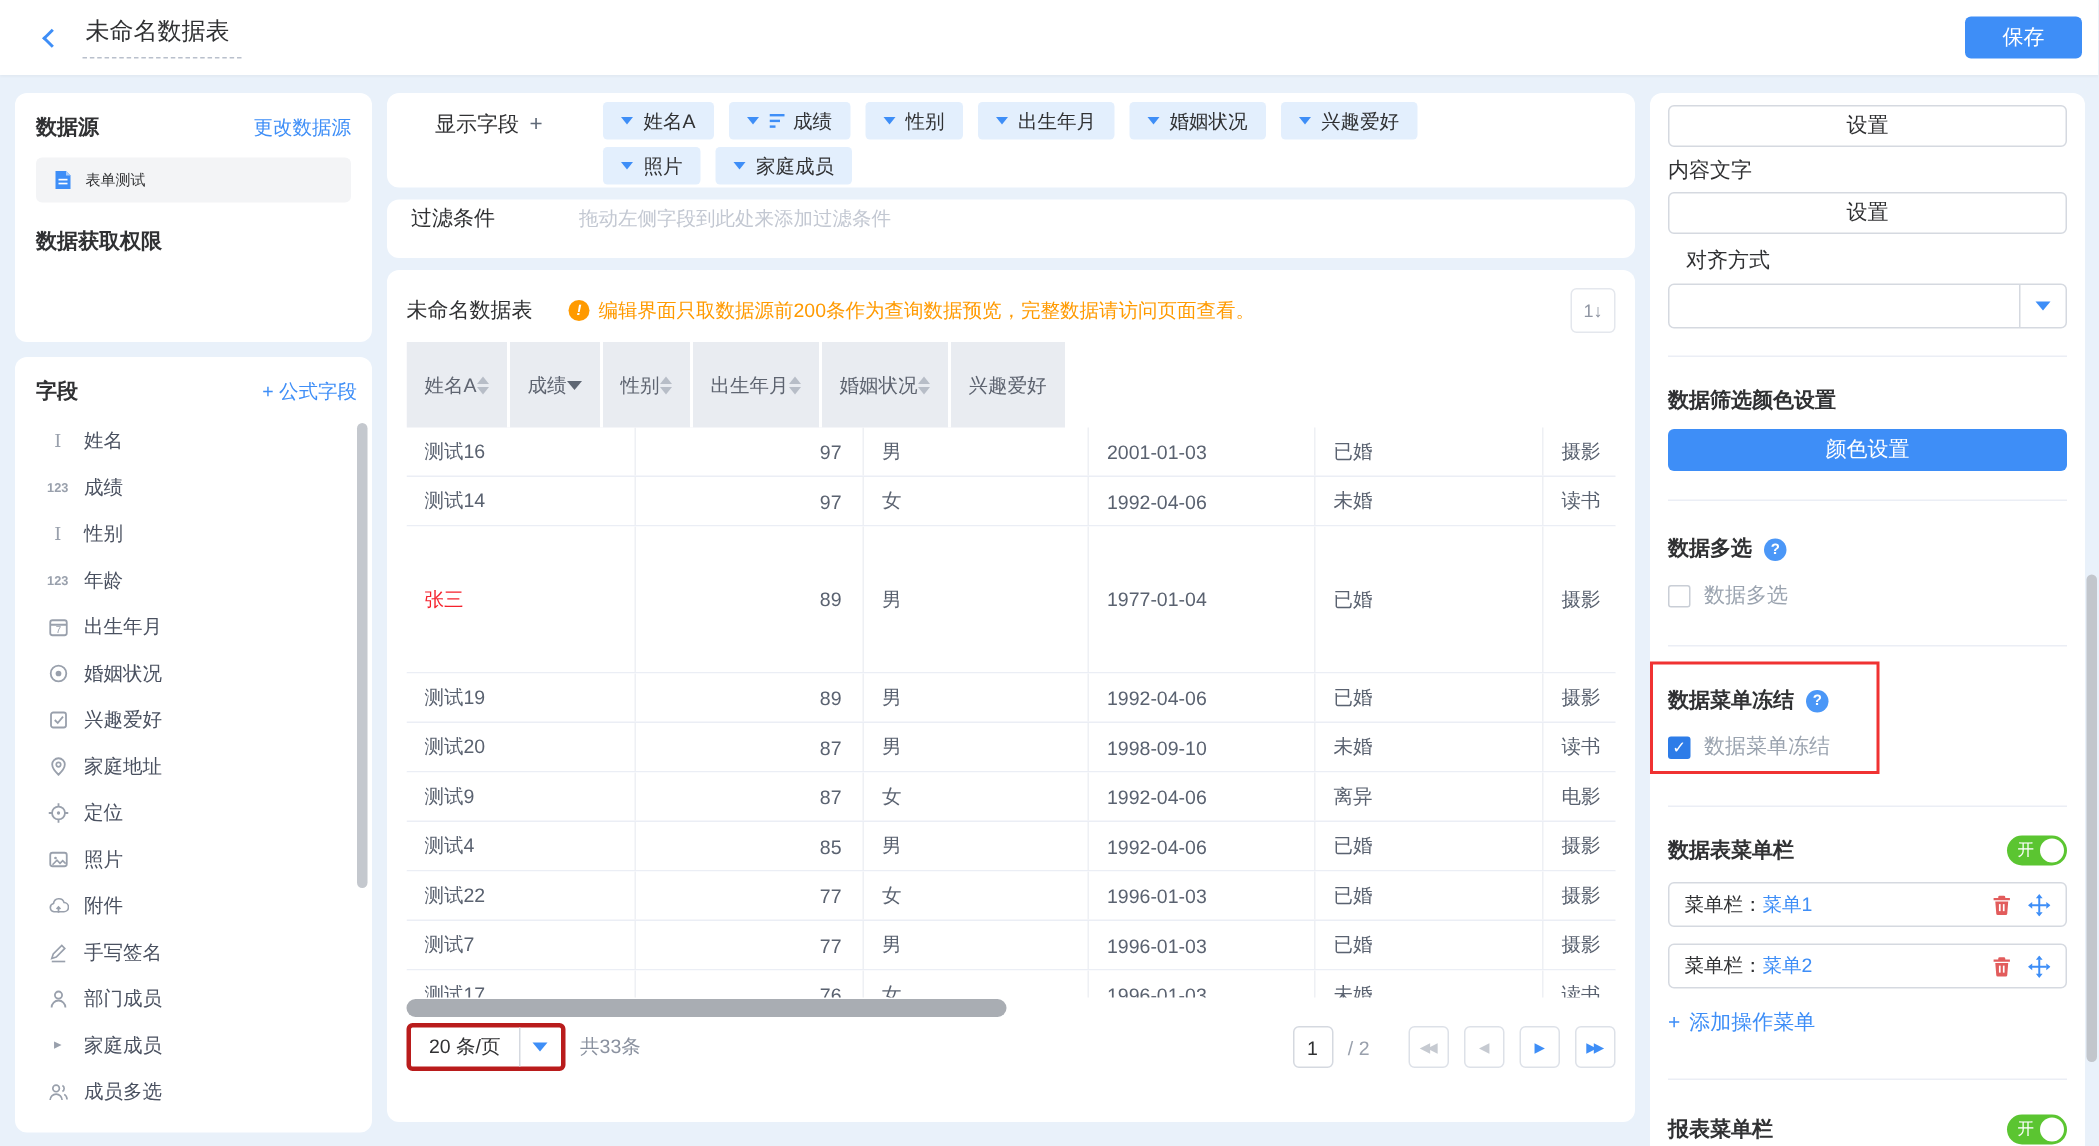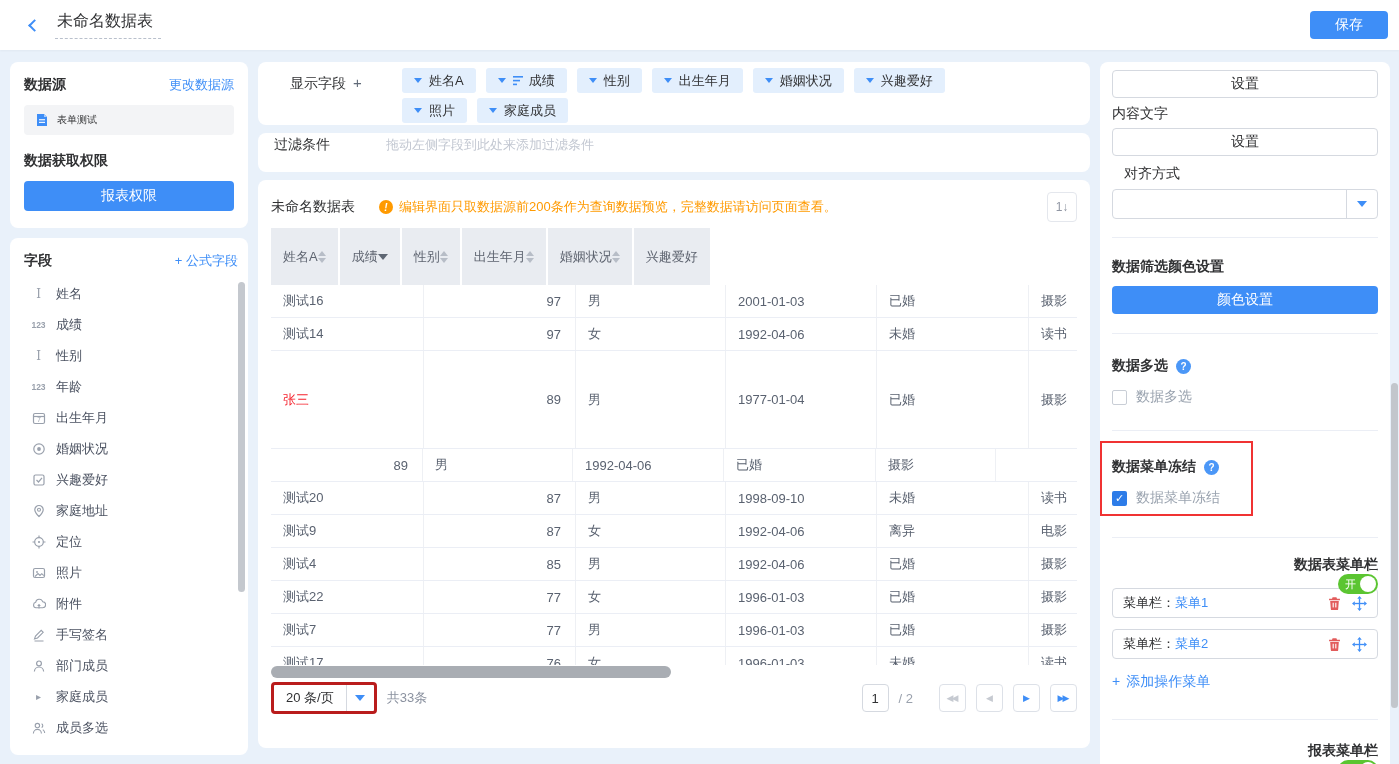--- a/index.html
+++ b/index.html
@@ -42,21 +42,21 @@
   
   .card-display { left:258px; top:62px; width:832px; height:63px; padding:6px 32px; display:flex; }
   .df-label { width:112px; padding-top:6px; font-size:14px; color:#303133; flex:none; }
   .df-plus { font-size:15px; color:#606a78; margin-left:7px; }
   .tag-rows { display:flex; flex-direction:column; gap:5px; }
   .tag-row { display:flex; gap:10px; }
   .tag { background:#e3effd; border-radius:3px; height:25px; display:flex; align-items:center; padding:0 12px; font-size:13px; color:#303133; cursor:pointer; white-space:nowrap; }
   .tag-arrow { width:0; height:0; border-left:4px solid transparent; border-right:4px solid transparent; border-top:5px solid #3e8ef7; margin-right:7px; }
   .tag-sort { display:flex; margin-right:4px; }
 
-  .card-filter { left:258px; top:133px; width:832px; height:39px; padding:3px 16px; display:flex; align-items:flex-start; }
+  .card-filter { left:258px; top:133px; width:832px; height:39px; padding:17px 16px; display:flex; align-items:flex-end; }
   .filter-label { font-size:14px; color:#303133; width:112px; flex:none; }
   .filter-ph { color:#c3c8d2; font-size:13px; }
 
   .card-table { left:258px; top:180px; width:832px; height:568px; padding:12px 13px; }
   .tbl-toolbar { display:flex; align-items:center; height:30px; }
   .tbl-title { font-size:14px; color:#303133; }
   .notice { display:flex; align-items:center; gap:6px; margin-left:24px; color:#ff9a00; font-size:13px; flex:1; }
   .warn-ic { width:14px; height:14px; border-radius:50%; background:#ff9a00; color:#fff; font-size:10px; font-weight:bold; display:flex; align-items:center; justify-content:center; flex:none; }
   .sort-tool { width:30px; height:30px; border:1px solid #e4e7ed; border-radius:4px; display:flex; align-items:center; justify-content:center; color:#9096a3; font-size:12px; cursor:pointer; background:#fff; }
 
@@ -107,21 +107,21 @@
   .btn-color { margin-top:10px; width:100%; height:28px; }
   .title-row { margin-top:22px; display:flex; align-items:center; gap:8px; height:20px; }
   .title-row.tight { margin-top:26px; }
   .sec-b { font-size:14px; font-weight:bold; color:#303133; }
   .help { width:15px; height:15px; border-radius:50%; background:#4b97f7; color:#fff; font-size:10px; font-weight:bold; display:flex; align-items:center; justify-content:center; cursor:pointer; }
   .check-row { margin-top:12px; display:flex; align-items:center; gap:9px; height:18px; cursor:pointer; }
   .cb { width:15px; height:15px; border-radius:2px; flex:none; }
   .cb.unchecked { border:1px solid #c9ced6; background:#fff; }
   .cb.checked { background:#2d7ce8; color:#fff; font-size:11px; display:flex; align-items:center; justify-content:center; }
   .cb-label { font-size:14px; color:#9aa3af; }
-  .menu-row { display:flex; align-items:flex-end; justify-content:space-between; height:22px;flex-direction:column; }
+  .menu-row { display:flex; align-items:center; justify-content:space-between; height:22px; }
   .menu-row.first { margin-top:18px; }
   .menu-row.last { margin-top:22px; }
   .toggle { width:40px; height:20px; border-radius:10px; background:#5bc531; position:relative; cursor:pointer; flex:none; }
   .tg-label { position:absolute; left:7px; top:3px; color:#fff; font-size:11px; line-height:14px; }
   .tg-knob { position:absolute; right:2px; top:2px; width:16px; height:16px; border-radius:50%; background:#fff; }
   .menu-item { margin-top:10px; height:30px; border:1px solid #d5d9e0; border-radius:4px; display:flex; align-items:center; padding:0 10px; cursor:pointer; background:#fff; }
   .menu-item + .menu-item { margin-top:11px; }
   .mi-prefix { font-size:13px; color:#303133; }
   .mi-name { font-size:13px; }
   .mi-icons { margin-left:auto; display:flex; align-items:center; gap:10px; }
@@ -153,21 +153,20 @@
       <svg viewBox="0 0 14 14">
           <path fill="#3e8ef7" d="M2 1h7l3 3v9H2z"></path>
           <path fill="#a9cdfb" d="M9 1l3 3H9z"></path>
           <rect x="4" y="6.2" width="6" height="1.1" fill="#fff"></rect>
           <rect x="4" y="8.8" width="6" height="1.1" fill="#fff"></rect>
         </svg>
     </span>
     <span>表单测试</span>
   </div>
   <div class="sec-title mt18">数据获取权限</div>
-  <button class="btn-primary btn-full">报表权限</button>
 </div>
 
 <div class="card card-fields">
   <div class="hd-row">
     <span class="sec-title">字段</span>
     <a class="link formula"><span>+</span> <span>公式字段</span></a>
   </div>
   <div class="field-list">
     <div class="field-item">
         <span class="fi-icon">
@@ -431,20 +430,21 @@
         </div>
         <div class="trow tall">
           <div class="tcell col0 red">张三</div>
           <div class="tcell col1 num">89</div>
           <div class="tcell col2">男</div>
           <div class="tcell col3">1977-01-04</div>
           <div class="tcell col4">已婚</div>
           <div class="tcell col5">摄影</div>
         </div>
         <div class="trow">
+          <div class="tcell col0">测试19</div>
           <div class="tcell col1 num">89</div>
           <div class="tcell col2">男</div>
           <div class="tcell col3">1992-04-06</div>
           <div class="tcell col4">已婚</div>
           <div class="tcell col5">摄影</div>
         </div>
         <div class="trow">
           <div class="tcell col0">测试20</div>
           <div class="tcell col1 num">87</div>
           <div class="tcell col2">男</div>

